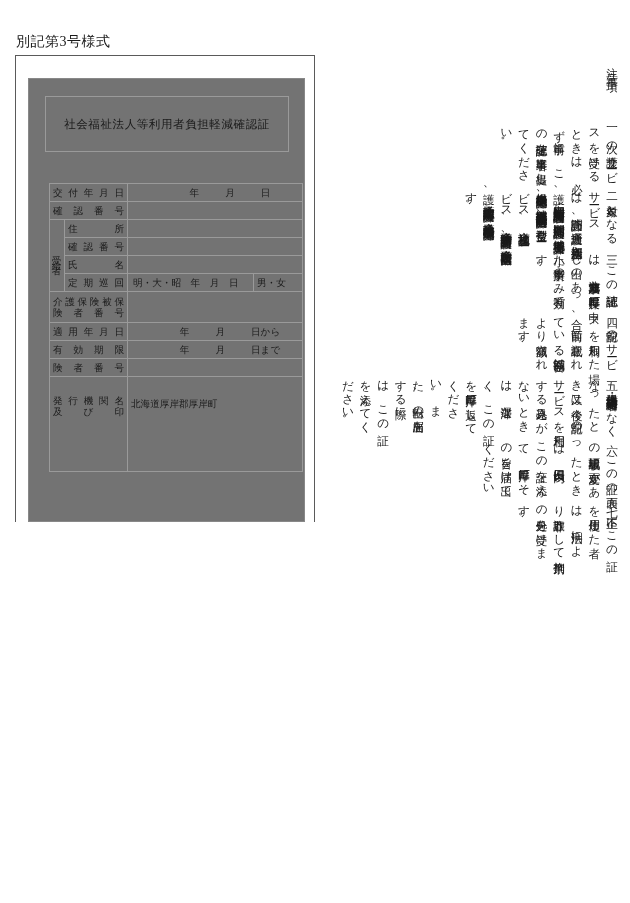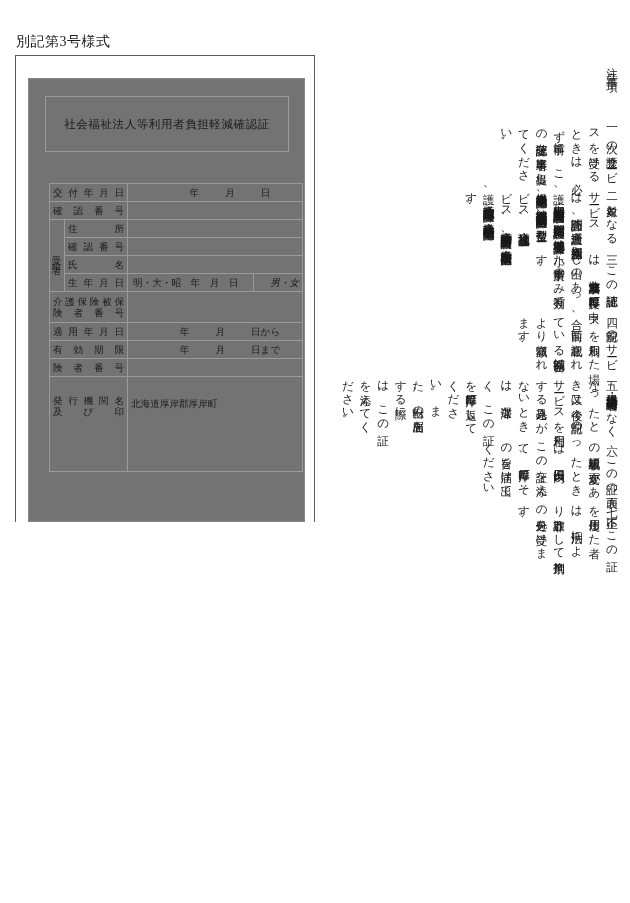--- a/index.html
+++ b/index.html
@@ -102,21 +102,21 @@
     white-space: nowrap;
     letter-spacing: 0;
   }
   td.lbl-two {
     text-align: justify;
     text-align-last: justify;
     line-height: 1.35;
   }
   td.lbl-two span { display: block; text-align: justify; text-align-last: justify; }
   td.val { text-align: left; }
-  td.center { text-align: right; font-style: italic; }
+  td.center { text-align: left; }
 
   
   td.vlabel {
     writing-mode: vertical-rl;
     text-orientation: upright;
     text-align: center;
     letter-spacing: 5px;
     padding: 4px 0 0 0;
     width: 15px;
   }
@@ -220,21 +220,21 @@
         <td class="lbl">確認番号</td>
         <td class="val dotted-bottom" colspan="2"></td>
       </tr>
 
       <tr>
         <td class="lbl">氏名</td>
         <td class="val dotted-top" colspan="2"></td>
       </tr>
 
       <tr>
-        <td class="lbl">生年月日</td>
+        <td class="lbl">定期巡回</td>
         <td class="val">
           <div class="dob-row">明・大・昭　年　月　日</div>
         </td>
         <td class="center">男・女</td>
       </tr>
 
       <tr>
         <td class="lbl-two" colspan="2" style="height:30px">
           <span>介護保険被保</span>
           <span>険者番号</span>

